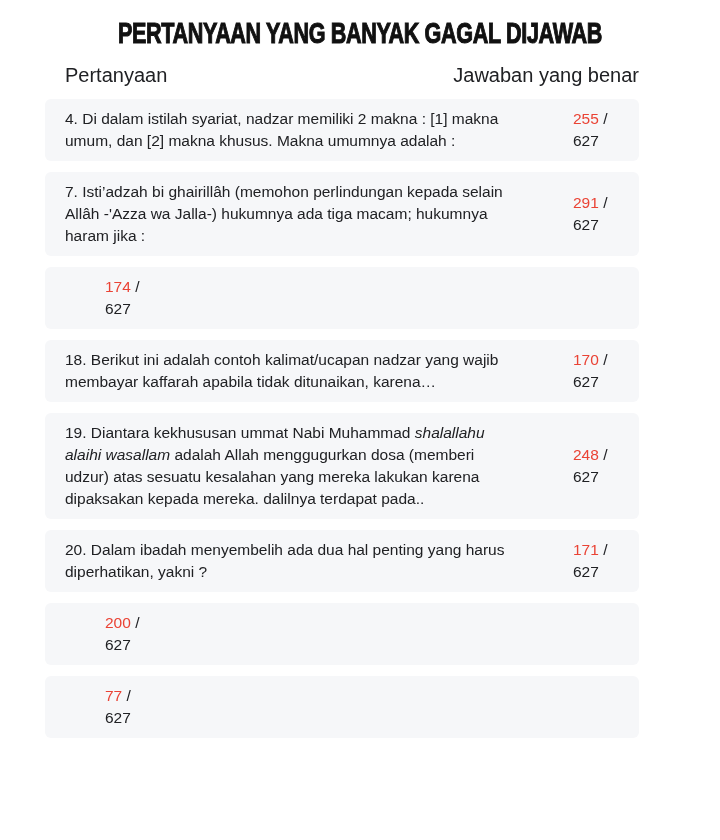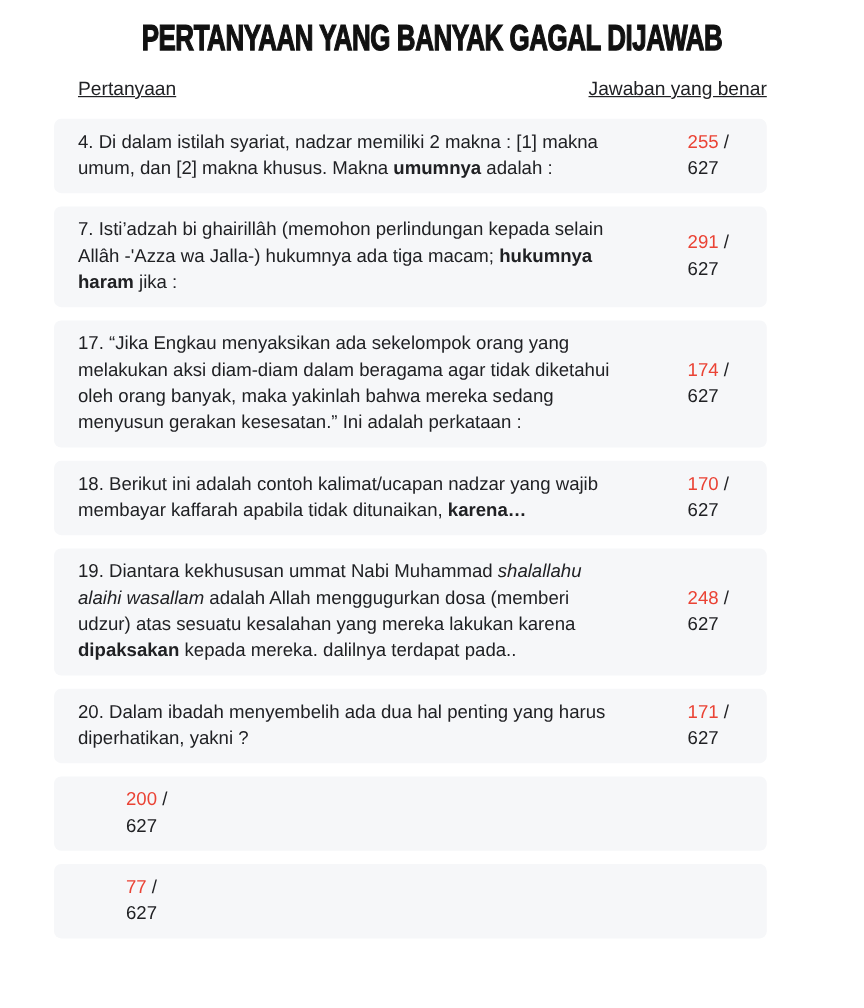--- a/index.html
+++ b/index.html
@@ -22,41 +22,40 @@
     white-space: nowrap;
     height: 34px;
     line-height: 34px;
   }
   .head-row {
     margin: 14px 81px 13px 45px;
     padding-left: 20px;
     display: flex;
     justify-content: space-between;
     align-items: baseline;
-    font-size: 16px;
+    font-size: 20px;
     line-height: 22px;
     color: #202124;
-    text-decoration: underline;
   }
   .rows { margin-left: 45px; width: 594px; }
   .card {
     background: var(--card-bg, #f6f7f9);
     border-radius: 6px;
     padding: 9px 8px 9px 20px;
     margin-bottom: 11px;
     display: flex;
     align-items: center;
   }
   .q {
     flex: 1 1 auto;
     padding-right: 12px;
     font-size: 15.5px;
     line-height: 22px;
   }
-  .q .b { font-weight: 700; }
+  .q .b { font-weight: 400; }
   .q .i { font-style: italic; }
   .a {
     flex: 0 0 auto;
     width: 58px;
     font-size: 15.5px;
     line-height: 22px;
     text-align: left;
     margin-left: 40px;
   }
   .a.single { width: auto; white-space: nowrap; }
@@ -81,21 +80,20 @@
         </div>
       </div>
       <div class="card">
         <div class="q"><span>7. Isti’adzah bi ghairillâh (memohon perlindungan kepada selain Allâh -'Azza wa Jalla-) hukumnya ada tiga macam; </span><span class="b">hukumnya haram</span><span> jika :</span></div>
         <div class="a">
           <span class="aline"><span class="red">291</span> /</span>
           <span class="aline">627</span>
         </div>
       </div>
       <div class="card">
-        <div class="q"><span>17. “Jika Engkau menyaksikan ada sekelompok orang yang melakukan aksi diam-diam dalam beragama agar tidak diketahui oleh orang banyak, maka yakinlah bahwa mereka sedang menyusun gerakan kesesatan.” Ini adalah perkataan :</span></div>
         <div class="a">
           <span class="aline"><span class="red">174</span> /</span>
           <span class="aline">627</span>
         </div>
       </div>
       <div class="card">
         <div class="q"><span>18. Berikut ini adalah contoh kalimat/ucapan nadzar yang wajib membayar kaffarah apabila tidak ditunaikan, </span><span class="b">karena…</span></div>
         <div class="a">
           <span class="aline"><span class="red">170</span> /</span>
           <span class="aline">627</span>

